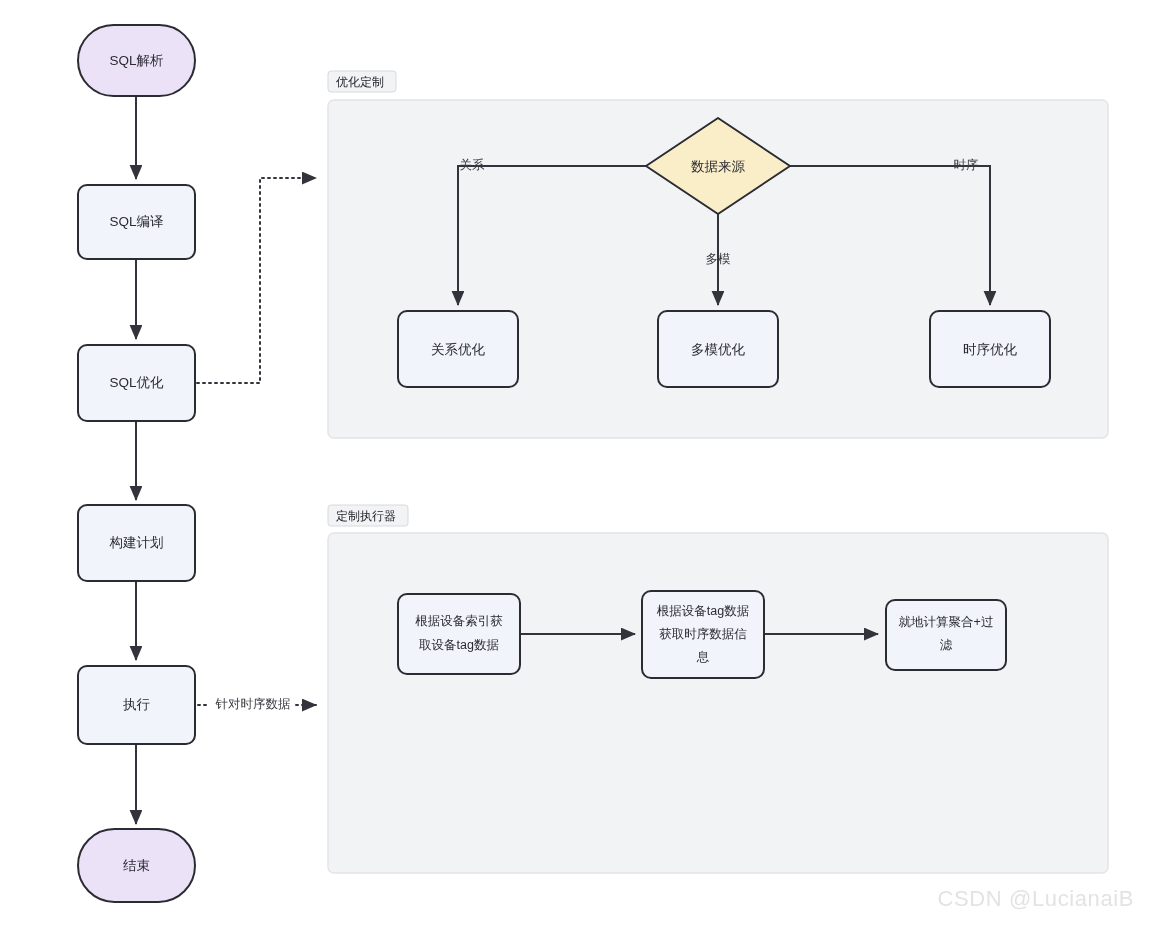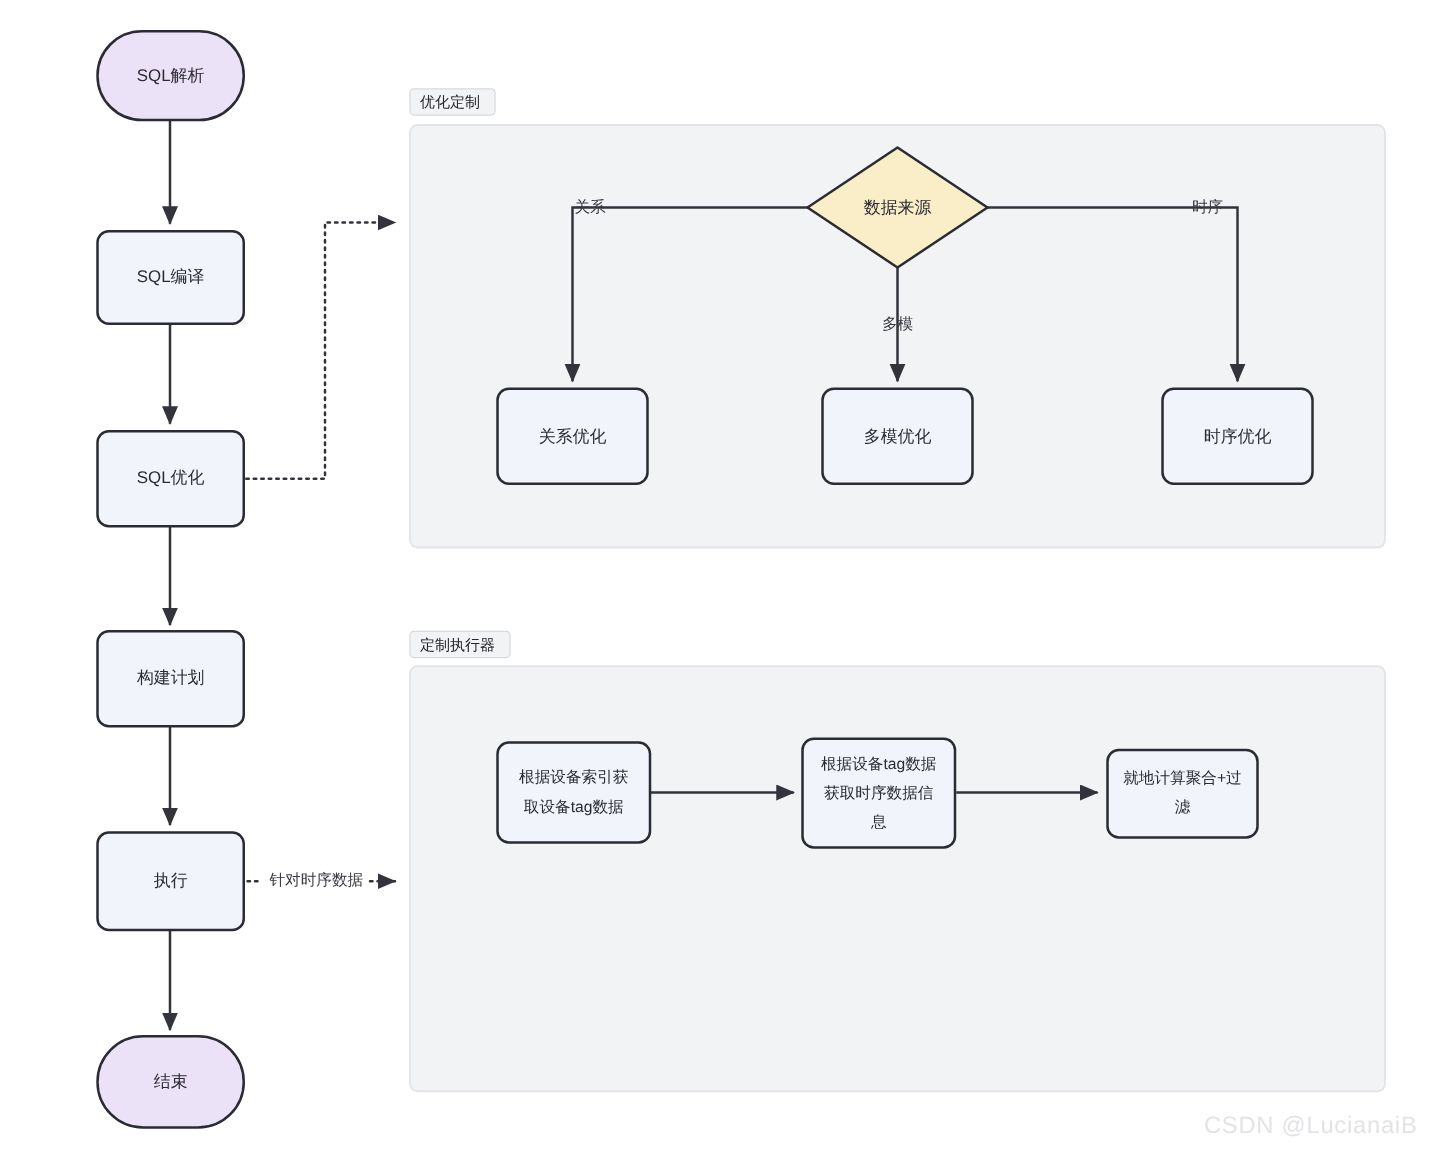--- a/index.html
+++ b/index.html
@@ -36,21 +36,21 @@
     dominant-baseline:middle;
   }
   .shape-outline{stroke:#2b2b33;stroke-width:2;}
   .edge-line{stroke:#33333b;stroke-width:2;fill:none;}
   .edge-dotted{stroke:#33333b;stroke-width:2;fill:none;stroke-dasharray:2 4;stroke-linecap:round;}
   .cluster-rect{fill:#f2f3f5;stroke:#e3e4e8;stroke-width:1.5;}
   .cluster-label-box{fill:#f2f3f5;stroke:#d8d9de;stroke-width:1;}
   .watermark{
     position:absolute;
     right:24px;bottom:18px;
-    font-size:19px;
+    font-size:22px;
     color:#e3e3e6;
     letter-spacing:0.6px;
     font-family:"Liberation Sans","DejaVu Sans",sans-serif;
     user-select:none;
   }
 </style>
 </head>
 <body>
 
 <div id="flow-root">

